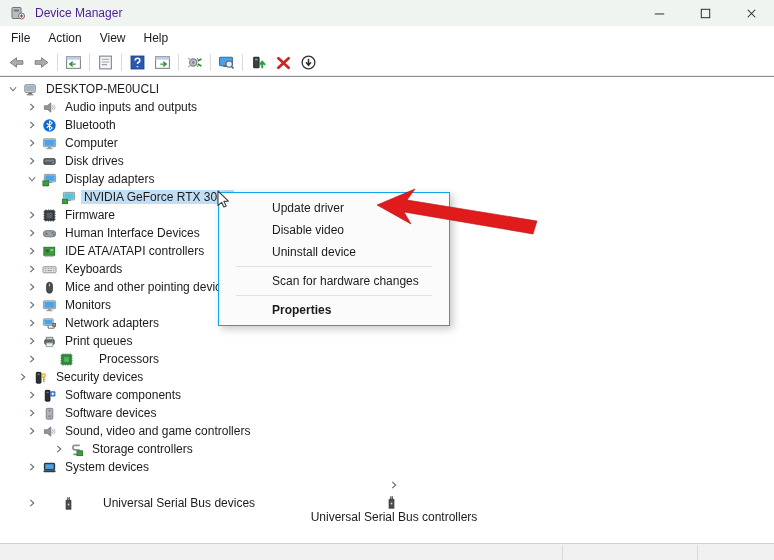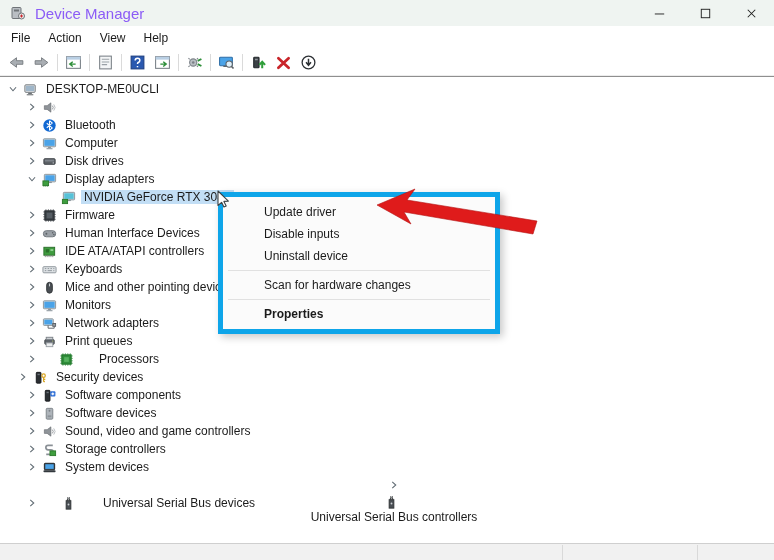--- a/index.html
+++ b/index.html
@@ -4,43 +4,43 @@
 <style>
   * { margin:0; padding:0; box-sizing:border-box; }
   html,body { width:774px; height:560px; }
   body {
     font-family:"Liberation Sans", sans-serif;
     background:#ffffff; position:relative; overflow:hidden;
     -webkit-font-smoothing:antialiased; color:#1b1b1b;
   }
   .titlebar { height:26px; background:#eff4f1; display:flex; align-items:center; padding-left:10px; }
   .title-icon { width:16px; height:16px; display:flex; }
-  .title-text { font-size:15px; margin-left:9px; color:#8b5cf6; }
+  .title-text { font-size:12px; margin-left:9px; color:#4c1d95; }
   .win-controls { margin-left:auto; display:flex; height:100%; }
   .win-btn { width:46px; height:100%; display:flex; align-items:center; justify-content:center; }
 
   .menubar { height:23px; background:#fff; display:flex; align-items:center; padding-left:2px; font-size:12px; }
   .menu-item { padding:3px 9px; cursor:default; }
 
   .toolbar { height:26px; background:#fff; display:flex; align-items:center; padding-left:4px; }
   .tb-btn { width:25px; height:22px; display:flex; align-items:center; justify-content:center; }
   .tb-sep { width:1px; height:17px; background:#dadada; margin:0 3px; }
   .toolbar-divider { height:2px; background:#8f8f8f; border-top:1px solid #ececec; }
 
   .tree { padding-top:3px; font-size:12px; }
   .tree-row { height:18px; display:flex; align-items:center; white-space:nowrap; }
   .chev { width:18px; height:18px; flex:none; display:flex; align-items:center; justify-content:center; }
   .ticon { width:16px; height:16px; flex:none; display:flex; align-items:center; justify-content:center; margin-right:5px; }
   .tlabel { padding:0 3px; }
   .tlabel.selected { background:#c2def5; }
 
   .context-menu {
-    position:absolute; left:218px; top:192px; width:282px;
-    background:#fbfbfb; border:5px solid #0ea5e9;
-    box-shadow:3px 3px 8px rgba(0,0,0,0.22); padding:4px 4px; z-index:5;
+    position:absolute; left:218px; top:192px; width:232px;
+    background:#fbfbfb; border:1px solid #0ea5e9;
+    box-shadow:3px 3px 8px rgba(0,0,0,0.22); padding:4px 16px; z-index:5;
   }
   .cm-item { height:22px; line-height:22px; padding-left:37px; font-size:12px; }
   .cm-item.bold { font-weight:bold; }
   .cm-sep { height:1px; background:#e1e1e1; margin:3px 1px; }
 
   .statusbar {
     position:absolute; left:0; right:0; top:543px; height:17px;
     background:#f1f1f1; border-top:1px solid #cfcfcf; z-index:2;
   }
   .sb-sep { position:absolute; top:1px; bottom:0; width:1px; background:#d9d9d9; }
@@ -191,20 +191,21 @@
             <polyline points="6,4.5 10,8 6,11.5" fill="none" stroke="#5f6a72" stroke-width="1.2"></polyline>
           </svg>
         </span>
         <span class="ticon">
           <svg viewBox="0 0 16 16" width="15" height="15">
             <polygon points="2.5,6 5.5,6 9.5,3 9.5,13 5.5,10 2.5,10" fill="#8f9499" stroke="#5c6166" stroke-width="0.6"></polygon>
             <path d="M11 6 q2 2 0 4" stroke="#8f9499" fill="none"></path>
             <path d="M12.5 4.7 q3 3.3 0 6.6" stroke="#b5babe" fill="none"></path>
           </svg>
         </span>
+        <span class="tlabel">Audio inputs and outputs</span>
       </div>
       <div class="tree-row" style="padding-left: 23px;">
         <span class="chev">
           <svg viewBox="0 0 16 16" width="14" height="14">
             <polyline points="6,4.5 10,8 6,11.5" fill="none" stroke="#5f6a72" stroke-width="1.2"></polyline>
           </svg>
         </span>
         <span class="ticon">
           <svg viewBox="0 0 16 16" width="15" height="15">
             <circle cx="8" cy="8" r="6.6" fill="#1269d3"></circle>
@@ -466,21 +467,21 @@
         </span>
         <span class="ticon">
           <svg viewBox="0 0 16 16" width="15" height="15">
             <polygon points="2.5,6 5.5,6 9.5,3 9.5,13 5.5,10 2.5,10" fill="#8f9499" stroke="#5c6166" stroke-width="0.6"></polygon>
             <path d="M11 6 q2 2 0 4" stroke="#8f9499" fill="none"></path>
             <path d="M12.5 4.7 q3 3.3 0 6.6" stroke="#b5babe" fill="none"></path>
           </svg>
         </span>
         <span class="tlabel">Sound, video and game controllers</span>
       </div>
-      <div class="tree-row" style="padding-left: 23px;">
+      <div class="tree-row" style="padding-left: 23px; margin-left: 27px;">
         <span class="chev">
           <svg viewBox="0 0 16 16" width="14" height="14">
             <polyline points="6,4.5 10,8 6,11.5" fill="none" stroke="#5f6a72" stroke-width="1.2"></polyline>
           </svg>
         </span>
         <span class="ticon">
           <svg viewBox="0 0 16 16" width="15" height="15">
             <path d="M11.5 3.5 H6.5 a2.4 2.4 0 0 0 0 4.8 h3 a2.4 2.4 0 0 1 0 4.8 H4.5" fill="none" stroke="#8a9096" stroke-width="1.8"></path>
             <rect x="8.5" y="9.5" width="6" height="5" fill="#3e9e3e" stroke="#2c7a2c"></rect>
           </svg>
@@ -533,21 +534,21 @@
             <rect x="8.4" y="1.2" width="0.9" height="1.7" fill="#303436"></rect>
             <circle cx="8" cy="9" r="1" fill="#caced2"></circle>
           </svg>
         </span>
         <span class="tlabel">Universal Serial Bus devices</span>
       </div>
     </div>
 
   <div class="context-menu" id="ctxmenu">
       <div class="cm-item">Update driver</div>
-      <div class="cm-item">Disable inputs</div>
+      <div class="cm-item">Disable video</div>
       <div class="cm-item">Uninstall device</div>
       <div class="cm-sep"></div>
       <div class="cm-item">Scan for hardware changes</div>
       <div class="cm-sep"></div>
       <div class="cm-item bold">Properties</div>
     </div>
 
   <div class="statusbar">
     <div class="sb-sep" style="left:562px"></div>
     <div class="sb-sep" style="left:697px"></div>

